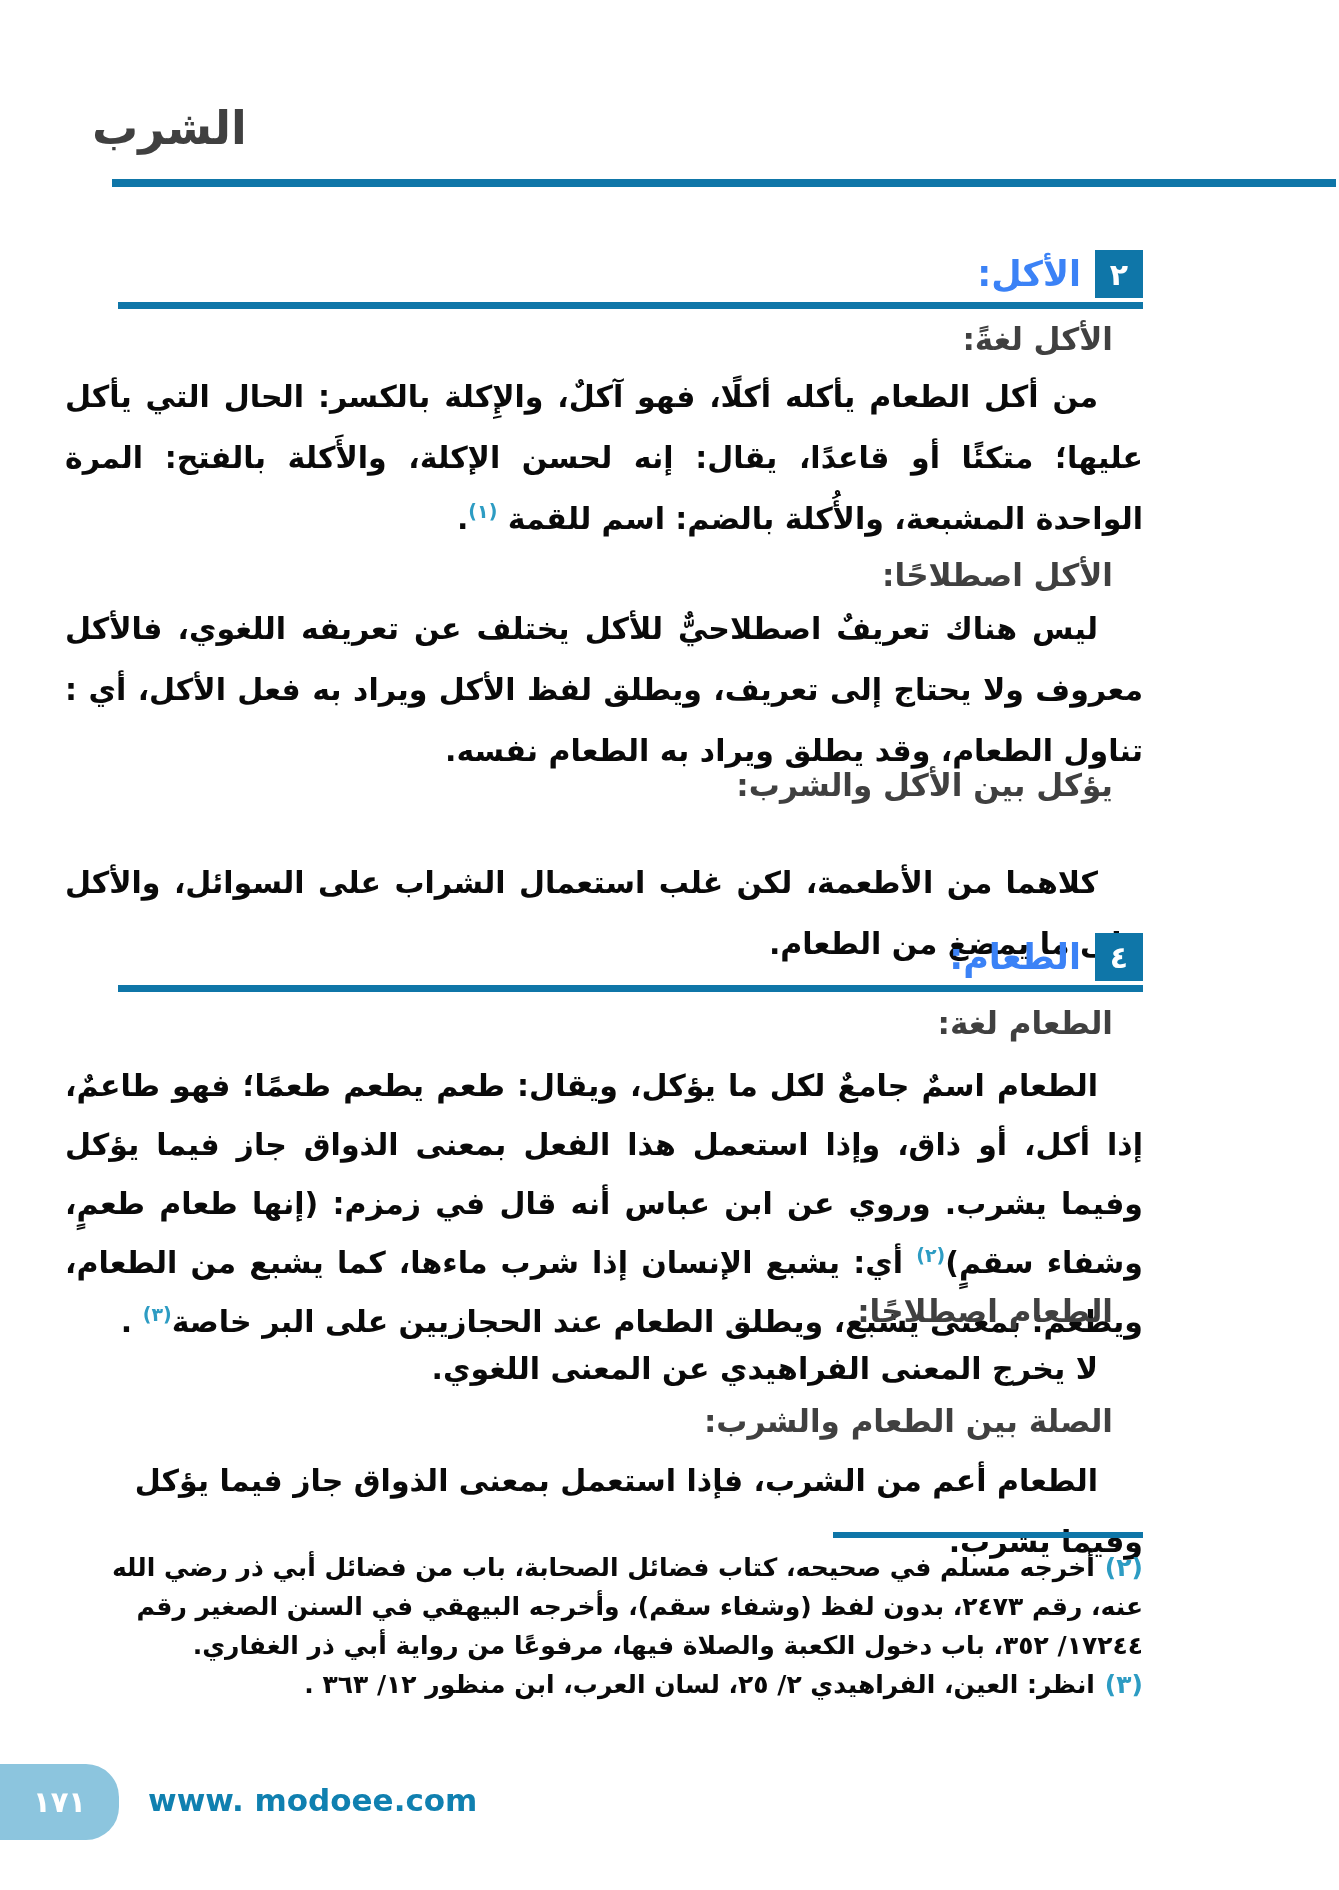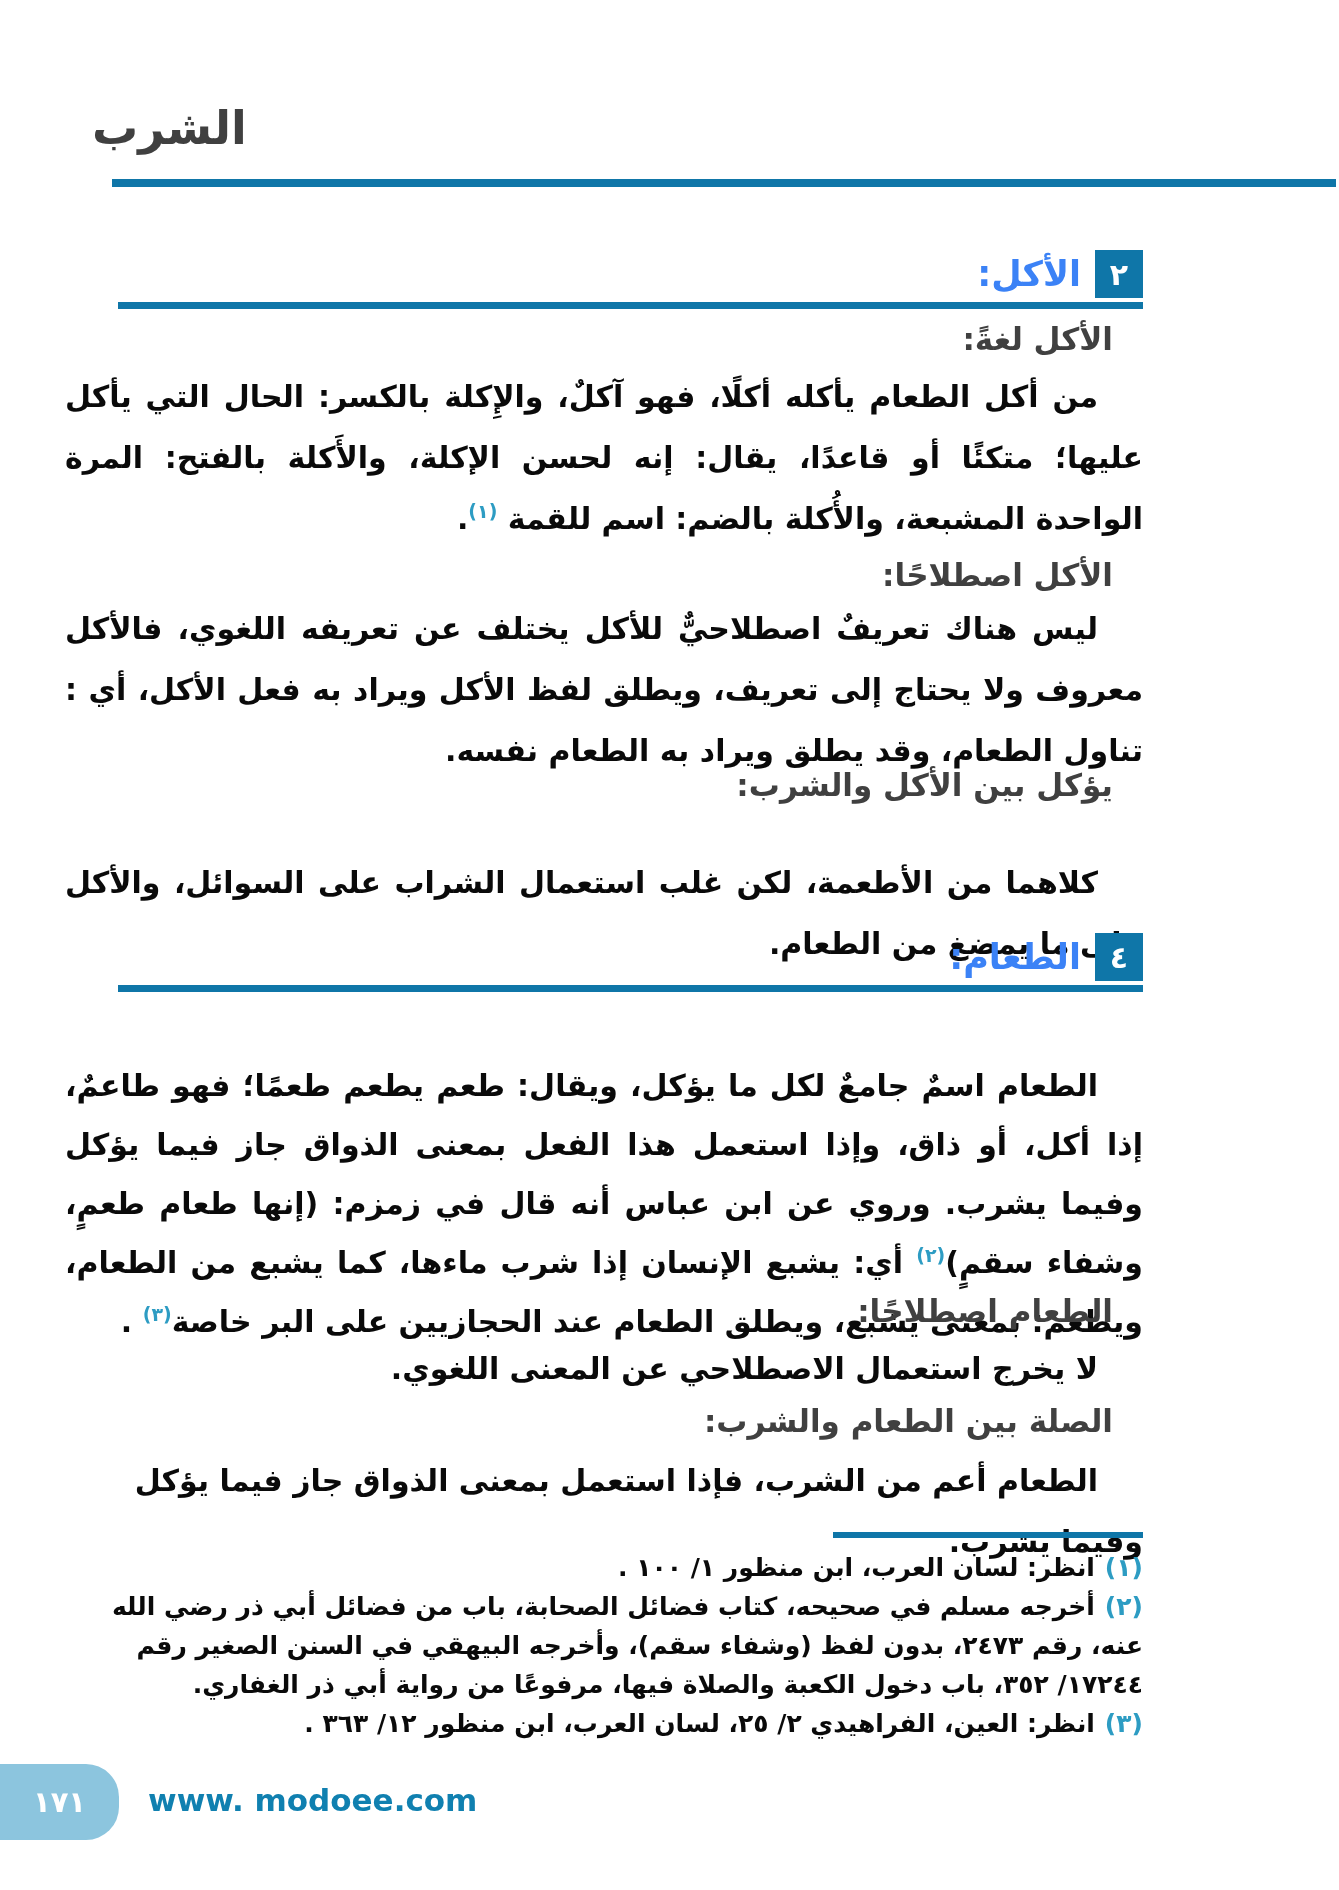--- a/index.html
+++ b/index.html
@@ -100,31 +100,31 @@
 
     <div class="subhead abs" style="top:764px;">يؤكل بين الأكل والشرب:</div>
     <p class="para abs" style="top:852px;">كلاهما من الأطعمة، لكن غلب استعمال الشراب على السوائل، والأكل على ما يمضغ من الطعام.</p>
 
     <div class="section-head abs" style="top:933px;">
       <div class="badge">٤</div>
       <div class="section-title">الطعام:</div>
     </div>
     <div class="section-rule" style="top:985px;"></div>
 
+    <div class="subhead abs" style="top:1002px;">الطعام لغة:</div>
     <p class="para abs" style="top:1056px; line-height:59px;"><span>الطعام اسمٌ جامعٌ لكل ما يؤكل، ويقال: طعم يطعم طعمًا؛ فهو طاعمٌ، إذا أكل، أو ذاق، وإذا استعمل هذا الفعل بمعنى الذواق جاز فيما يؤكل وفيما يشرب. وروي عن ابن عباس أنه قال في زمزم: (إنها طعام طعمٍ، وشفاء سقمٍ)</span><sup>(٢)</sup><span> أي: يشبع الإنسان إذا شرب ماءها، كما يشبع من الطعام، ويطعم: بمعنى يشبع، ويطلق الطعام عند الحجازيين على البر خاصة</span><sup>(٣)</sup><span> .</span></p>
 
     <div class="subhead abs" style="top:1290px;">الطعام اصطلاحًا:</div>
-    <p class="para single abs" style="top:1338px;">لا يخرج استعمال الاصطلاحي عن المعنى اللغوي.</p>
+    <p class="para single abs" style="top:1338px;">لا يخرج المعنى الفراهيدي عن المعنى اللغوي.</p>
 
     <div class="subhead abs" style="top:1400px;">الصلة بين الطعام والشرب:</div>
     <p class="para single abs" style="top:1450px;">الطعام أعم من الشرب، فإذا استعمل بمعنى الذواق جاز فيما يؤكل وفيما يشرب.</p>
 
     <div class="fn-rule" style="top:1532px;"></div>
     <div class="footnotes" style="top:1548px;">
-      <div class="fn"><span class="fn-marker">(١)</span><span>انظر: لسان العرب، ابن منظور ١/ ١٠٠ .</span></div>
       <div class="fn"><span class="fn-marker">(٢)</span><span>أخرجه مسلم في صحيحه، كتاب فضائل الصحابة، باب من فضائل أبي ذر رضي الله عنه، رقم ٢٤٧٣، بدون لفظ (وشفاء سقم)، وأخرجه البيهقي في السنن الصغير رقم ١٧٢٤٤/ ٣٥٢، باب دخول الكعبة والصلاة فيها، مرفوعًا من رواية أبي ذر الغفاري.</span></div>
       <div class="fn"><span class="fn-marker">(٣)</span><span>انظر: العين، الفراهيدي ٢/ ٢٥، لسان العرب، ابن منظور ١٢/ ٣٦٣ .</span></div>
     </div>
 
   </div>
 
   <div class="page-pill">
     <span>١٧١</span>
   </div>
   <a class="site-link">www. modoee.com</a>

